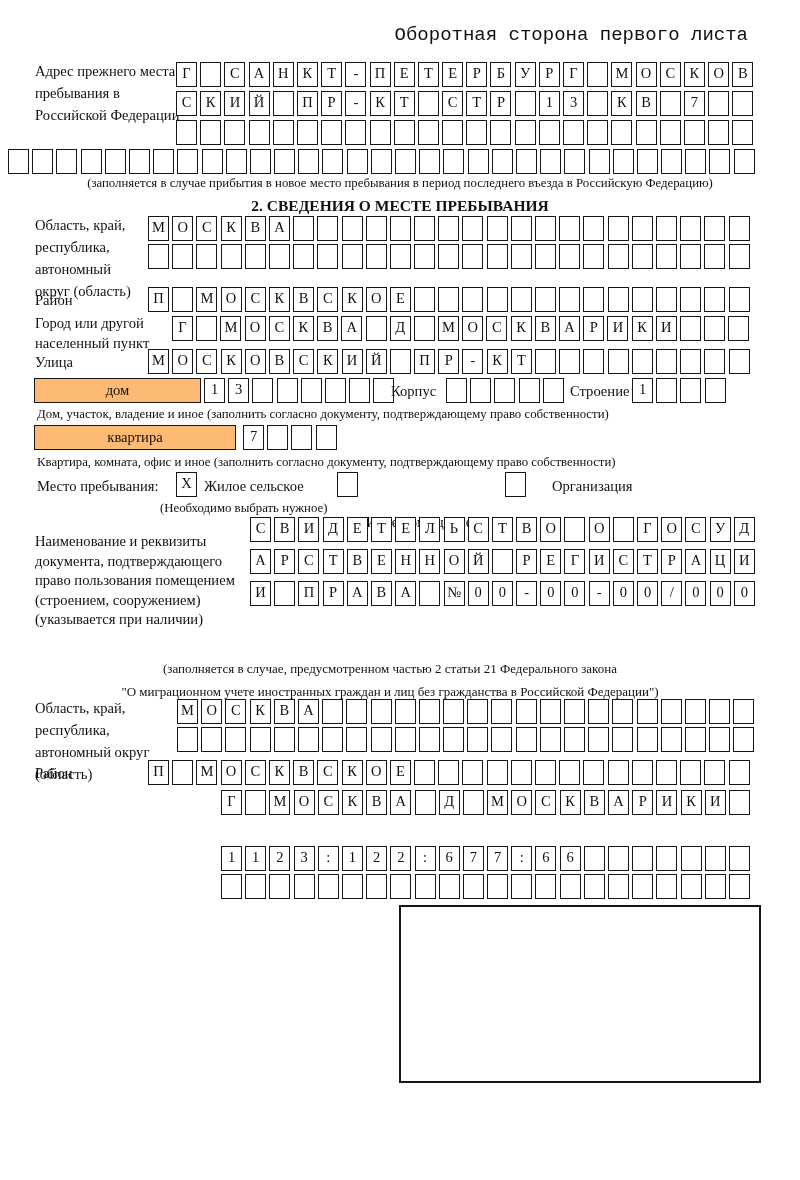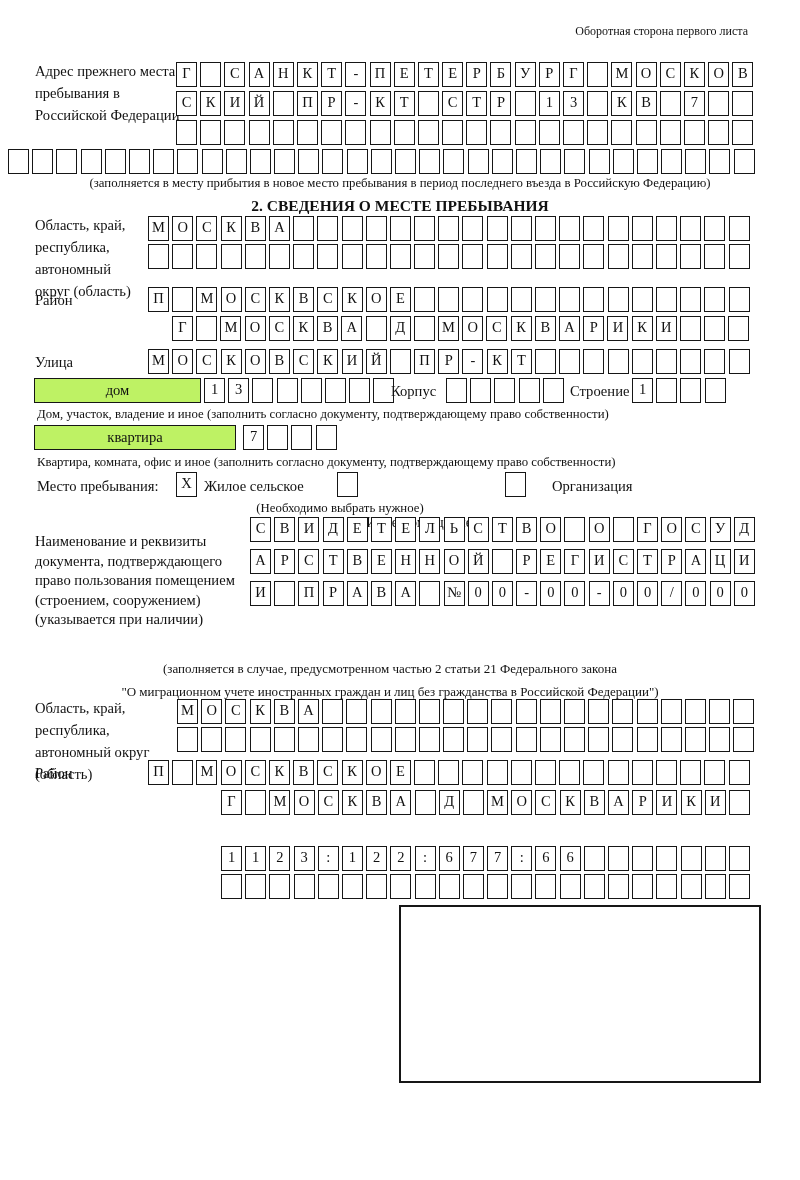--- a/index.html
+++ b/index.html
@@ -1,34 +1,34 @@
 <!DOCTYPE html>
 <html><head>
 <meta charset="utf-8">
 <style>
   html,body{margin:0;padding:0;background:#fff;}
   .page{
     position:relative;width:800px;height:1180px;background:#fff;
     font-family:"Liberation Serif","DejaVu Serif",serif;color:#111;overflow:hidden;
   }
   .abs{position:absolute;}
-  .hdr-note{top:24px;right:52px;font-size:12px;}
+  .hdr-note{top:24px;right:52px;font-size:19px;font-family:Liberation Mono, monospace;}
   .label{font-size:14.6px;line-height:22px;color:#111;}
   .label-sm{font-size:14.6px;line-height:20px;}
   .caption{font-size:12.8px;color:#111;}
   .center{left:0;width:800px;text-align:center;}
   .title{font-weight:bold;font-size:15.5px;}
   .cellrow{display:flex;gap:3.2px;}
   .cell{
     flex:0 0 21px;width:21px;height:25px;box-sizing:border-box;
     border:1.6px solid #161616;background:#fff;
     font-size:14.5px;line-height:21px;text-align:center;
   }
   .bigbox{
-    box-sizing:border-box;border:1.6px solid #161616;height:25px;background:#bef264;
+    box-sizing:border-box;border:1.6px solid #161616;height:25px;background:#fdba74;
     display:flex;align-items:center;justify-content:center;font-size:14.6px;
   }
   .chk{
     width:21px;height:25px;box-sizing:border-box;border:1.6px solid #161616;
     background:#fff;text-align:center;font-size:14.5px;line-height:21px;display:inline-block;
   }
   .stamp{box-sizing:border-box;border:2px solid #161616;background:#fff;}
   .stamp-note{font-size:13.3px;line-height:19.5px;text-align:center;}
   .notes{font-size:13px;line-height:22px;}
 </style>
@@ -144,21 +144,21 @@
       <span class="cell"></span>
       <span class="cell"></span>
       <span class="cell"></span>
       <span class="cell"></span>
       <span class="cell"></span>
       <span class="cell"></span>
       <span class="cell"></span>
       <span class="cell"></span>
       <span class="cell"></span>
     </div>
-  <div class="abs caption center" style="top:176px;">(заполняется в месту прибытия в новое место пребывания в период последнего въезда в Российскую Федерацию)</div>
+  <div class="abs caption center" style="top:176px;">(заполняется в случае прибытия в новое место пребывания в период последнего въезда в Российскую Федерацию)</div>
 
   <div class="abs title center" style="top:197px;">2. СВЕДЕНИЯ О МЕСТЕ ПРЕБЫВАНИЯ</div>
 
   <div class="abs label" style="left:35px;top:214px;width:112px;">Область, край, республика, автономный округ (область)</div>
   <div class="abs cellrow" style="left:148px;top:216px;">
       <span class="cell">М</span>
       <span class="cell">О</span>
       <span class="cell">С</span>
       <span class="cell">К</span>
       <span class="cell">В</span>
@@ -233,20 +233,21 @@
       <span class="cell"></span>
       <span class="cell"></span>
       <span class="cell"></span>
       <span class="cell"></span>
       <span class="cell"></span>
       <span class="cell"></span>
       <span class="cell"></span>
       <span class="cell"></span>
     </div>
 
+  <div class="abs label-sm" style="left:35px;top:313px;width:140px;">Город или другой населенный пункт</div>
   <div class="abs cellrow" style="left:172px;top:316px;">
       <span class="cell">Г</span>
       <span class="cell"></span>
       <span class="cell">М</span>
       <span class="cell">О</span>
       <span class="cell">С</span>
       <span class="cell">К</span>
       <span class="cell">В</span>
       <span class="cell">А</span>
       <span class="cell"></span>
@@ -337,21 +338,21 @@
     </div>
   <div class="abs caption" style="left:37px;top:455px;">Квартира, комната, офис и иное (заполнить согласно документу, подтверждающему право собственности)</div>
 
   <div class="abs label" style="left:37px;top:475px;">Место пребывания:</div>
   <span class="abs chk" style="left:176px;top:472px;">X</span>
   <div class="abs label" style="left:204px;top:475px;">Жилое сельское</div>
   <span class="abs chk" style="left:337px;top:472px;"></span>
   <div class="abs label" style="left:366px;top:475px;margin-top:36px;">Иное помещение</div>
   <span class="abs chk" style="left:505px;top:472px;"></span>
   <div class="abs label" style="left:552px;top:475px;">Организация</div>
-  <div class="abs caption" style="left:160px;top:501px;width:360px;text-align:center;">(Необходимо выбрать нужное)</div>
+  <div class="abs caption" style="left:160px;top:501px;width:360px;text-align:left;">(Необходимо выбрать нужное)</div>
 
   <div class="abs label" style="left:35px;top:516px;width:212px;line-height:19.5px;margin-top:16px;">Наименование и реквизиты документа, подтверждающего право пользования помещением (строением, сооружением) (указывается при наличии)</div>
   <div class="abs cellrow" style="left:250px;top:517px;">
       <span class="cell">С</span>
       <span class="cell">В</span>
       <span class="cell">И</span>
       <span class="cell">Д</span>
       <span class="cell">Е</span>
       <span class="cell">Т</span>
       <span class="cell">Е</span>

